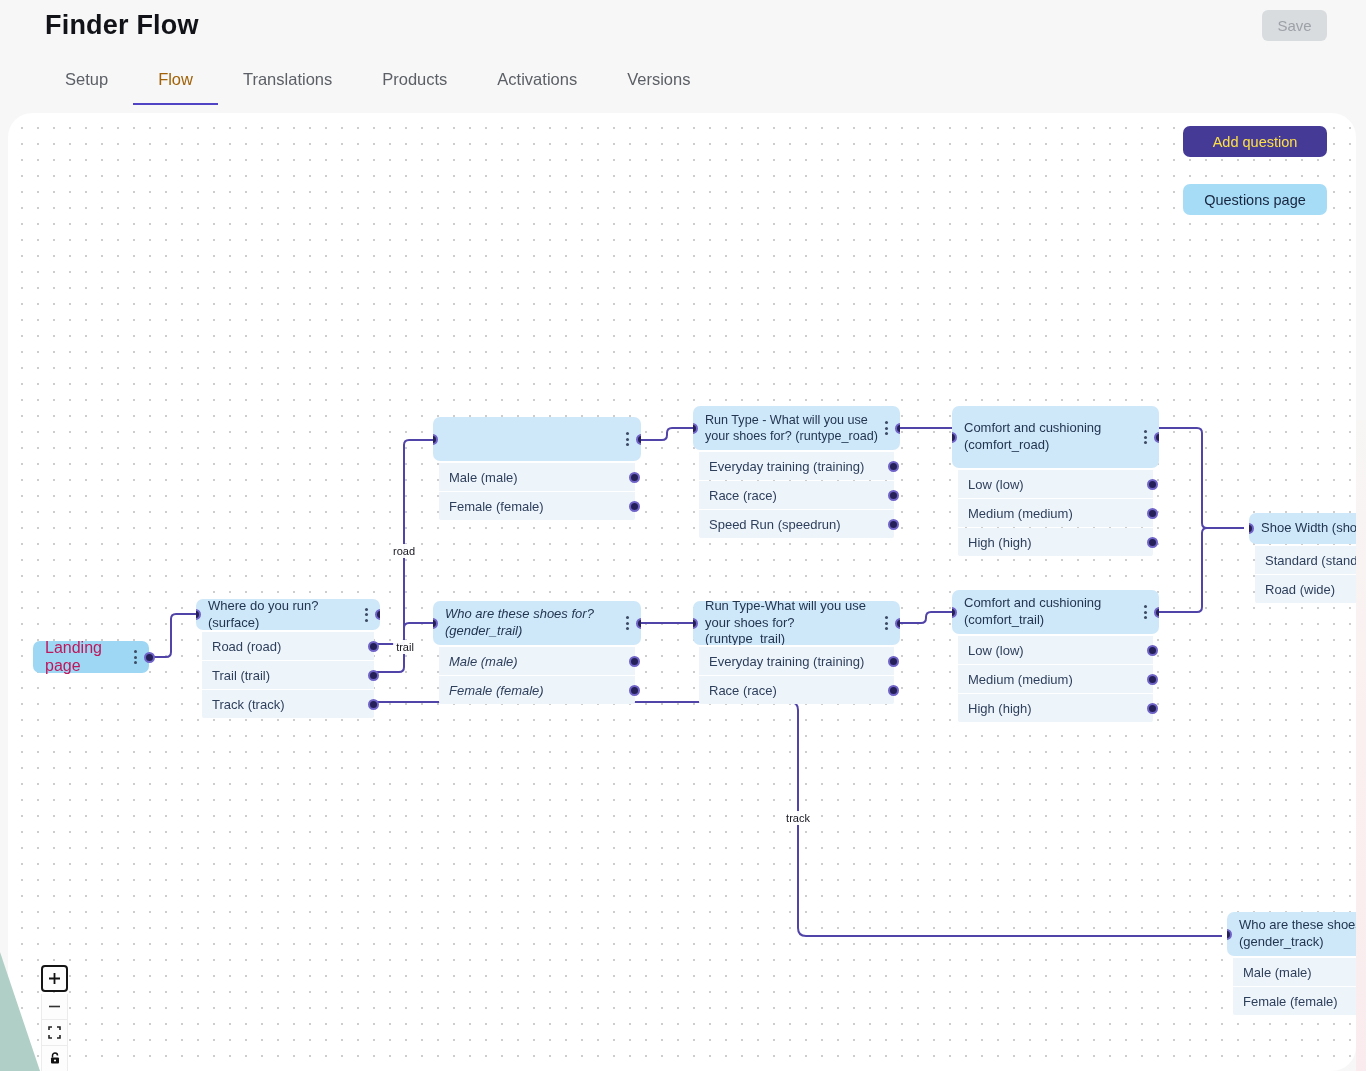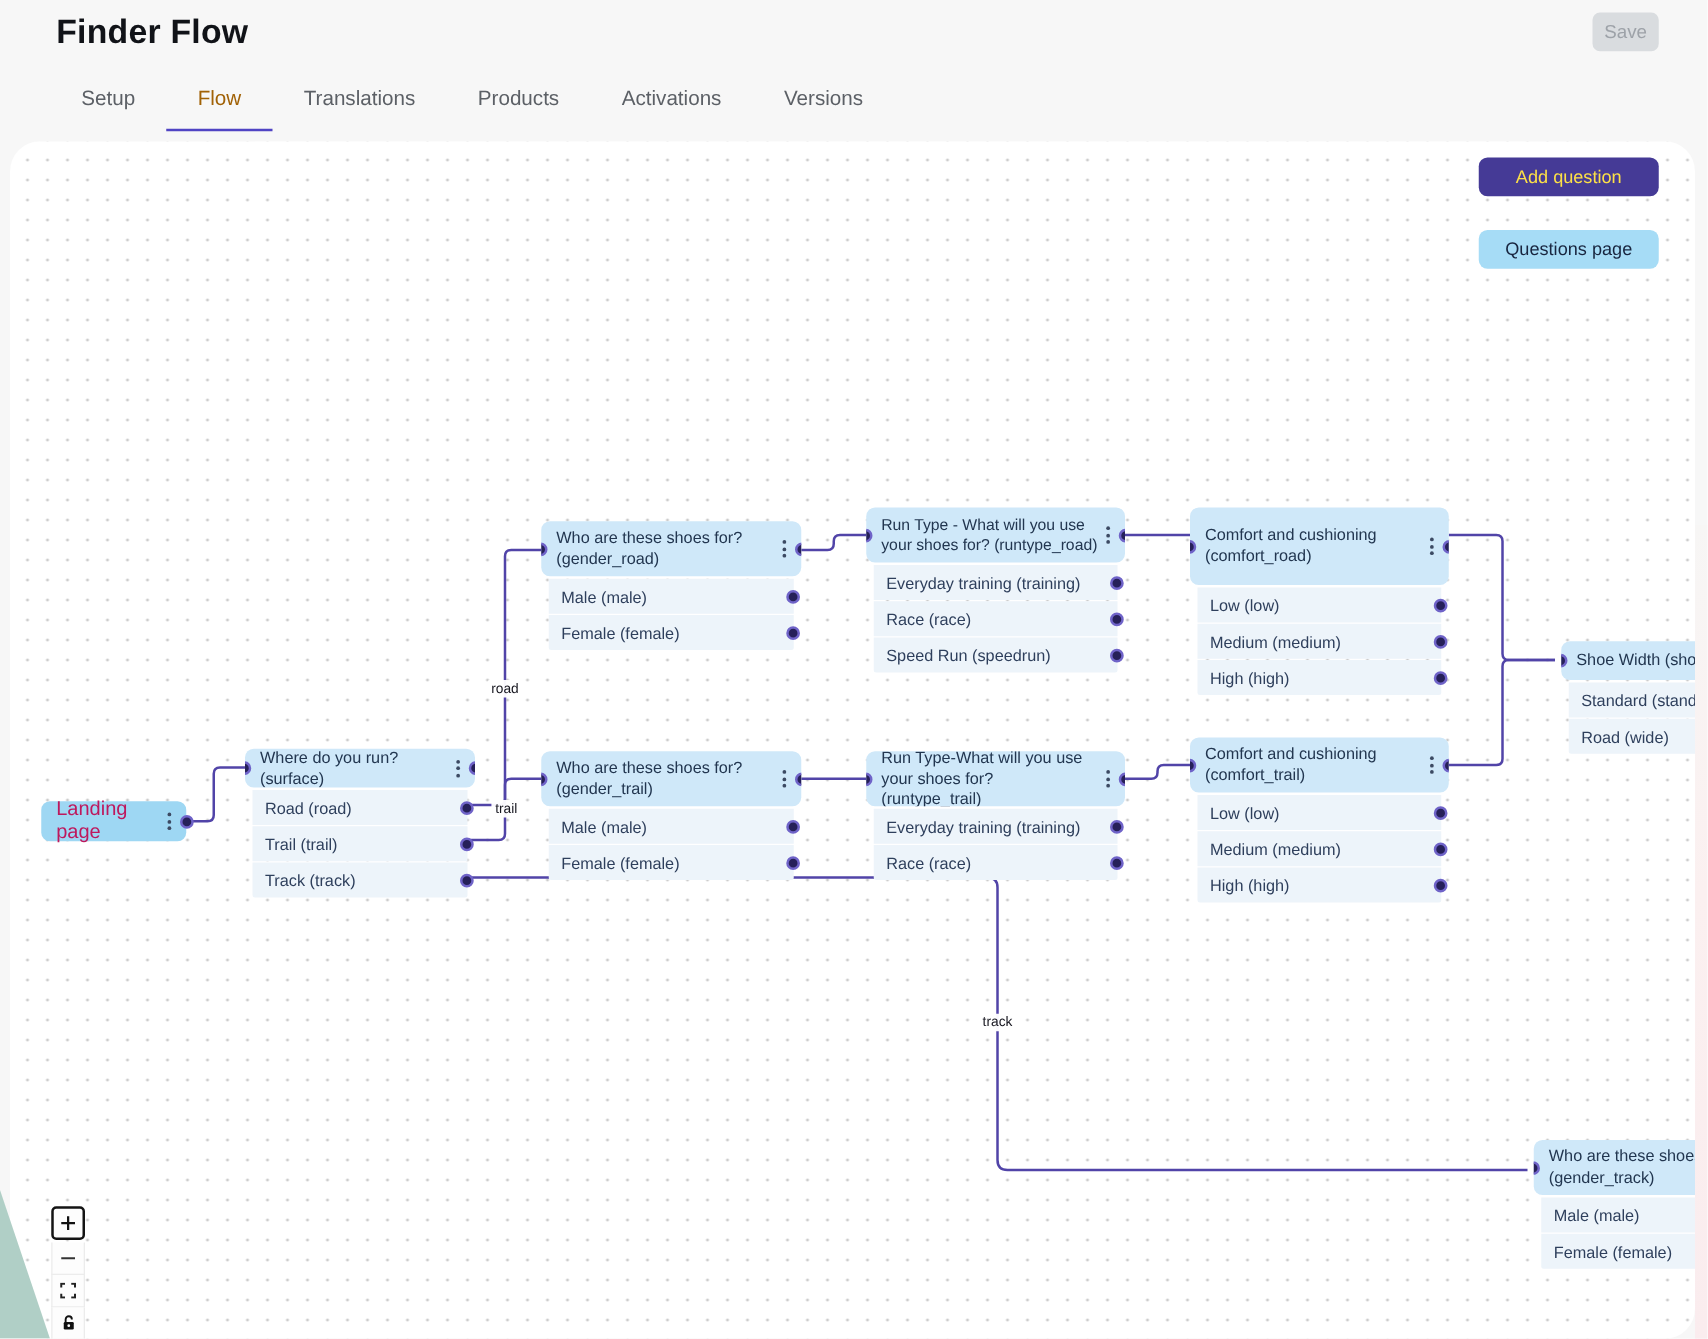--- a/index.html
+++ b/index.html
@@ -10,21 +10,21 @@
     position:relative;
     color:#1f2430;
   }
   
   .page-title {
     position:absolute; left:45px; top:10px;
     font-size:27px; font-weight:800; color:#111318; letter-spacing:.2px;
   }
   .save-btn {
     position:absolute; right:39px; top:10px;
-    width:53px; height:31px; border:none; border-radius:6px;
+    width:65px; height:31px; border:none; border-radius:6px;
     background:#d9dcdf; color:#9da2a8; font-size:15px;
     font-family:"Liberation Sans",sans-serif;
   }
   .tabs {
     position:absolute; left:40px; top:60px; display:flex;
   }
   .tab {
     padding:10px 25px 14px; font-size:16.5px; color:#5c6066; cursor:pointer;
     border-bottom:2.5px solid transparent; white-space:nowrap;
   }
@@ -172,21 +172,20 @@
         </div>
       <div class="orow">
           <span>Track (track)</span>
           <span class="handle hro"></span>
         </div>
     </div>
   </div>
 
   <div class="node" style="left:425px; top:304px; width:208px;">
     <div class="nhead" style="height:44px;">
-      <span class="ntitle">Who are these shoes for? (gender_road)</span>
       <span class="kebab">
           <i></i>
           <i></i>
           <i></i>
         </span>
       <span class="handle hl"></span>
       <span class="handle hr"></span>
     </div>
     <div class="nopts">
       <div class="orow">
@@ -262,21 +261,21 @@
     <div class="nopts">
       <div class="orow">
           <span style="white-space:nowrap;">Standard (standard)</span>
         </div>
       <div class="orow">
           <span style="white-space:nowrap;">Road (wide)</span>
         </div>
     </div>
   </div>
 
-  <div class="node" style="left:425px; top:488px; width:208px;">
+  <div class="node" style="left:425px; top:488px; width:208px;font-style:italic;">
     <div class="nhead" style="height:44px;">
       <span class="ntitle">Who are these shoes for? (gender_trail)</span>
       <span class="kebab">
           <i></i>
           <i></i>
           <i></i>
         </span>
       <span class="handle hl"></span>
       <span class="handle hr"></span>
     </div>

